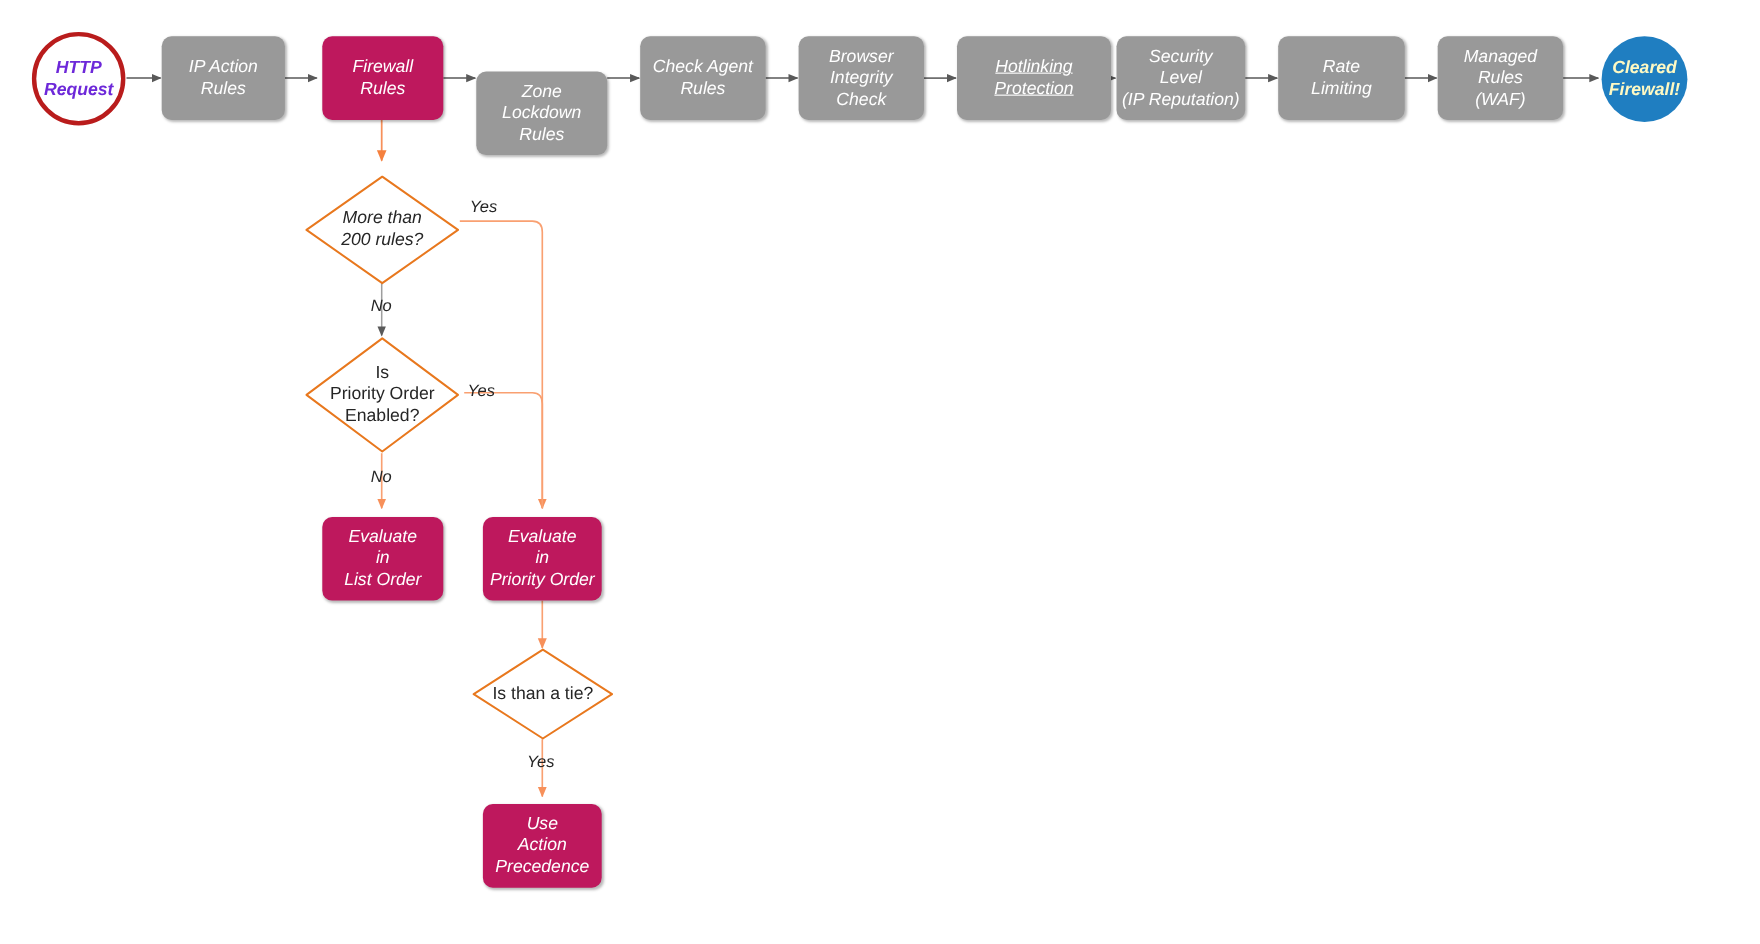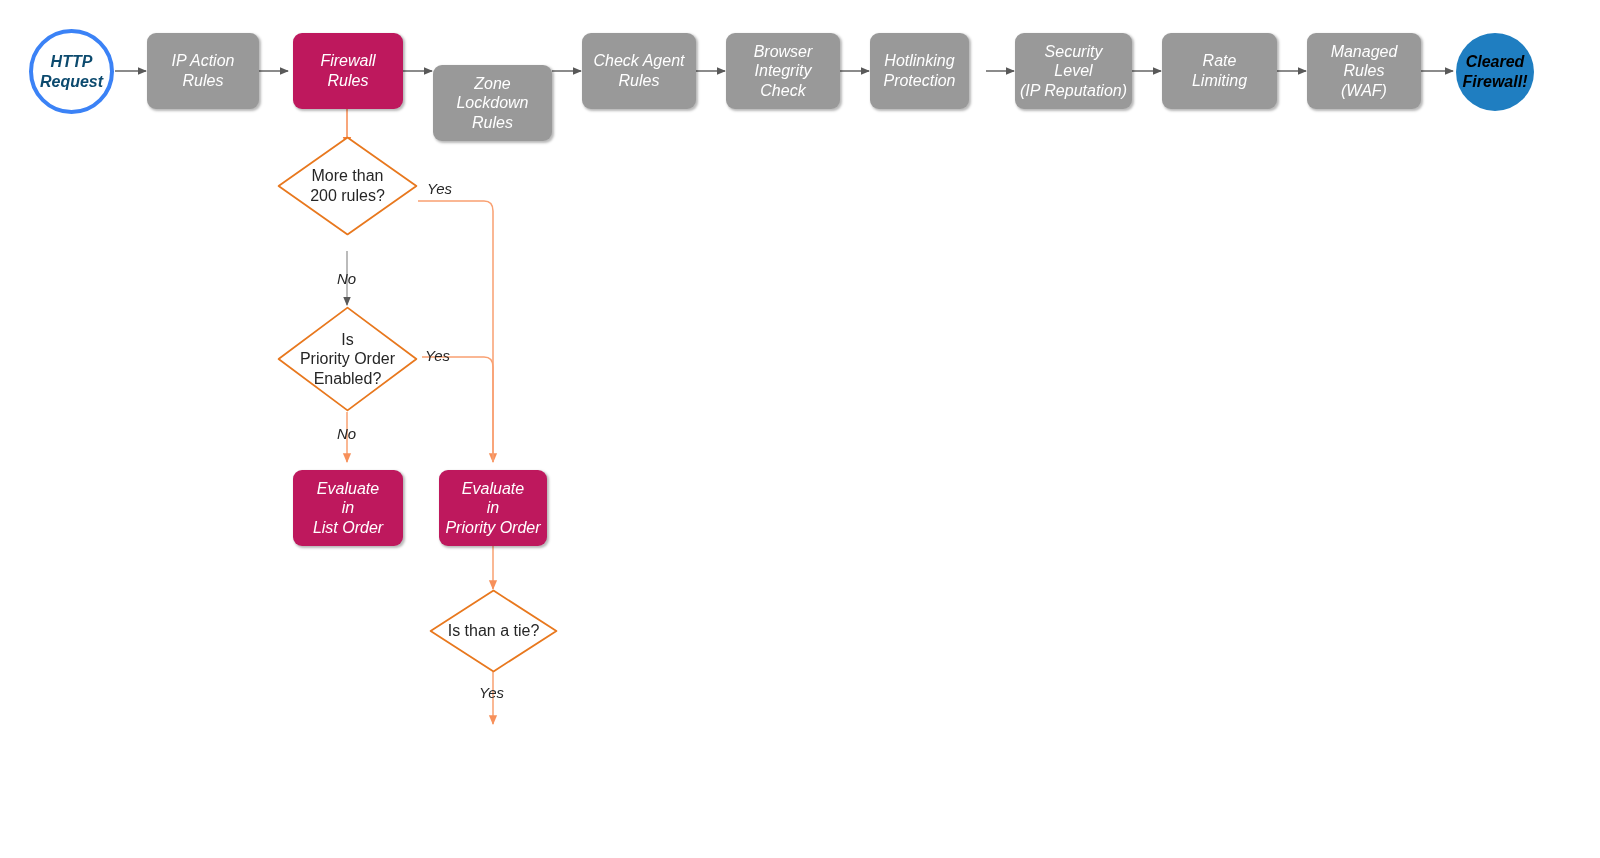--- a/index.html
+++ b/index.html
@@ -50,26 +50,26 @@
 
   
   .circle {
     border-radius: 50%;
     font-style: italic;
     font-weight: bold;
     font-size: 16px;
   }
   .circle.start {
     background: #ffffff;
-    border: 4px solid #3b82f6;
-    color: #0c4a6e;
+    border: 4px solid #b91c1c;
+    color: #6d28d9;
   }
   .circle.end {
     background: #1F7EC1;
-    color: #000000;
+    color: #fef9c3;
   }
 
   
   .diamond {
     background: transparent;
     color: #262626;
     font-size: 16px;
     font-style: normal;
   }
   .diamond .dshape {
@@ -168,21 +168,21 @@
     <span>Check Agent
 Rules</span>
   </div>
 
   <div class="node box gray" style="left:726px; top:33px; width:114px; height:76px;">
     <span>Browser
 Integrity
 Check</span>
   </div>
 
-  <div class="node box gray" style="left:870px; top:33px; width:99px; height:76px;">
+  <div class="node box gray" style="left:870px; top:33px; width:140px; height:76px;text-decoration:underline;">
     <span>Hotlinking
 Protection</span>
   </div>
 
   <div class="node box gray" style="left:1015px; top:33px; width:117px; height:76px;">
     <span>Security
 Level
 (IP Reputation)</span>
   </div>
 
@@ -195,21 +195,21 @@
     <span>Managed
 Rules
 (WAF)</span>
   </div>
 
   <div class="node circle end" style="left:1456px; top:33px; width:78px; height:78px;">
     <span>Cleared
 Firewall!</span>
   </div>
 
-  <div class="node diamond" style="left:277px; top:136px; width:141px; height:100px;">
+  <div class="node diamond" style="left:277px; top:159px; width:141px; height:100px;font-style:italic;">
     <svg class="dshape" viewBox="0 0 141 100" preserveAspectRatio="none">
       <polygon points="70.5,1.6 139.4,50 70.5,98.4 1.6,50" fill="#ffffff" stroke="#E8781E" stroke-width="1.8" stroke-linejoin="round"></polygon>
     </svg>
     <span class="dlabel">More than
 200 rules?</span>
   </div>
 
   <div class="node diamond" style="left:277px; top:306px; width:141px; height:106px;">
     <svg class="dshape" viewBox="0 0 141 106" preserveAspectRatio="none">
       <polygon points="70.5,1.6 139.4,53 70.5,104.4 1.6,53" fill="#ffffff" stroke="#E8781E" stroke-width="1.8" stroke-linejoin="round"></polygon>
@@ -231,20 +231,25 @@
 in
 List Order</span>
   </div>
 
   <div class="node box orange" style="left:439px; top:470px; width:108px; height:76px;">
     <span>Evaluate
 in
 Priority Order</span>
   </div>
 
+  <div class="node box orange" style="left:439px; top:731px; width:108px; height:76px;">
+    <span>Use
+Action
+Precedence</span>
+  </div>
 
   <div class="edge-label" style="left:427px; top:180px;">Yes</div>
 
   <div class="edge-label" style="left:337px; top:270px;">No</div>
 
   <div class="edge-label" style="left:425px; top:347px;">Yes</div>
 
   <div class="edge-label" style="left:337px; top:425px;">No</div>
 
   <div class="edge-label" style="left:479px; top:684px;">Yes</div>

